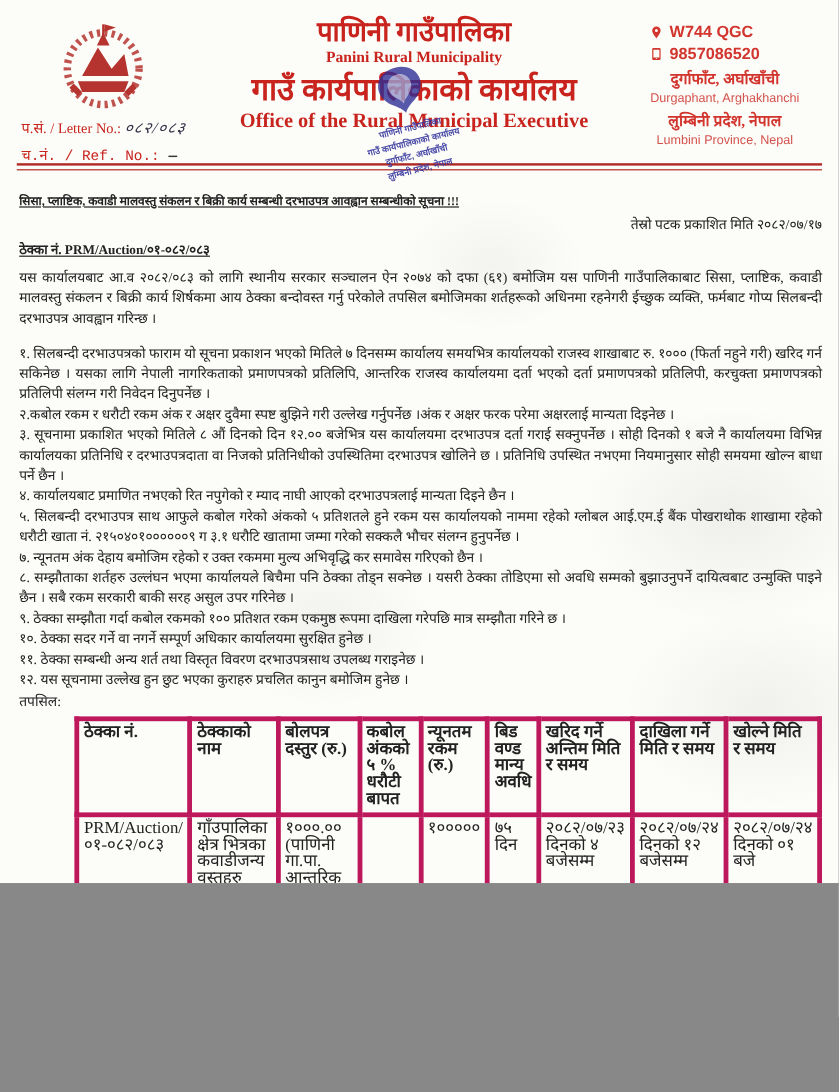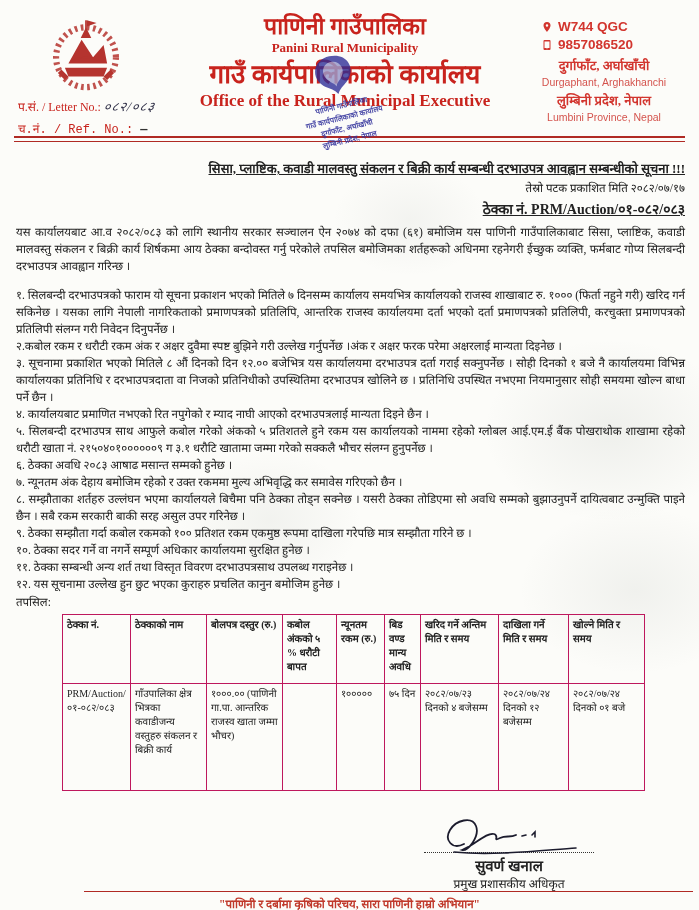--- a/index.html
+++ b/index.html
@@ -1,17 +1,17 @@
 <!DOCTYPE html>
 <html><head>
 <meta charset="utf-8">
 <style>
   html,body{margin:0;padding:0;background:#888;}
   .page{
-    position:relative;width:699px;height:910px;margin:0 auto;
+    position:relative;width:699px;height:736px;margin:0 auto;
     background:#fcfcf9;overflow:hidden;
     font-family:"Liberation Serif","DejaVu Serif",serif;
     color:#222;
   }
   
   .watermark{
     position:absolute;inset:0;pointer-events:none;
     background:
       radial-gradient(closest-side, rgba(120,130,120,.10), rgba(120,130,120,0) 70%) 430px 300px / 360px 260px no-repeat,
       radial-gradient(closest-side, rgba(120,130,120,.09), rgba(120,130,120,0) 70%) 470px 470px / 330px 240px no-repeat,
@@ -34,34 +34,34 @@
   .refline{position:absolute;left:18px;top:120px;font-size:12px;color:#c8231d;font-family:Liberation Mono, monospace;}
   .handwrite{color:#33334a;font-style:italic;font-size:13px;letter-spacing:1px;transform:skewX(-8deg);display:inline-block;}
   .refdash{color:#333;font-weight:bold;letter-spacing:-1px;}
   .redrule{position:absolute;left:14px;right:14px;top:136px;height:3px;border-top:2px solid #b02a24;border-bottom:1px solid #b02a24;}
   
   .stamp{position:absolute;left:268px;top:52px;width:150px;height:120px;transform:rotate(-14deg);color:#34349d;opacity:.88;text-align:center;pointer-events:none;}
   .stamp-blob{width:58px;height:44px;margin:0 auto;}
   .stamp-lines{font-size:7.5px;font-weight:bold;line-height:1.55;font-family:"Liberation Sans",sans-serif;}
   
   .bodywrap{position:absolute;left:16px;right:14px;top:160px;font-size:11.5px;line-height:17px;}
-  .notice-title{text-align:right;font-weight:bold;font-size:13px;}
+  .notice-title{text-align:left;font-weight:bold;font-size:10px;}
   .notice-title span{text-decoration:underline;}
   .published{text-align:right;font-size:11.5px;margin-top:3px;}
-  .contract-no{text-align:right;font-weight:bold;font-size:14px;margin-top:4px;}
+  .contract-no{text-align:left;font-weight:bold;font-size:11px;margin-top:4px;}
   .contract-no span{text-decoration:underline;}
   .intro{text-align:justify;margin-top:6px;}
   .items{margin-top:2px;}
   .item{text-align:justify;margin:0;}
   .tapasil{margin-top:1px;}
   
   table.sched{border-collapse:collapse;margin-left:46px;margin-top:3px;table-layout:fixed;}
   table.sched th, table.sched td{
-    border:1px solid #be185d;vertical-align:top;text-align:left;
-    font-size:10px;line-height:14px;padding:3px 4px;word-wrap:break-word;
+    border:4px solid #be185d;vertical-align:top;text-align:left;
+    font-size:14px;line-height:14px;padding:3px 4px;word-wrap:break-word;
   }
   table.sched th{font-weight:bold;height:62px;}
   table.sched td{height:100px;}
   .cw0{width:54px}.cw1{width:76px}.cw2{width:76px}.cw3{width:54px}.cw4{width:48px}.cw5{width:36px}.cw6{width:78px}.cw7{width:70px}.cw8{width:76px}
   
   .sigblock{position:absolute;right:85px;top:806px;width:210px;text-align:center;}
   .sig-svg{width:150px;height:52px;display:block;margin:0 auto -6px auto;}
   .sig-dots{border-top:1.5px dotted #333;width:170px;margin:0 auto;}
   .sig-name{font-weight:bold;font-size:15px;margin-top:2px;text-align:center;}
   .sig-title{font-size:12px;}
@@ -154,21 +154,20 @@
       <span>ठेक्का नं. PRM/Auction/०१-०८२/०८३</span>
     </div>
     <p class="intro">यस कार्यालयबाट आ.व २०८२/०८३ को लागि स्थानीय सरकार सञ्चालन ऐन २०७४ को दफा (६१) बमोजिम यस पाणिनी गाउँपालिकाबाट सिसा, प्लाष्टिक, कवाडी मालवस्तु संकलन र बिक्री कार्य शिर्षकमा आय ठेक्का बन्दोवस्त गर्नु परेकोले तपसिल बमोजिमका शर्तहरूको अधिनमा रहनेगरी ईच्छुक व्यक्ति, फर्मबाट गोप्य सिलबन्दी दरभाउपत्र आवह्वान गरिन्छ ।</p>
 
     <div class="items">
       <div class="item">१. सिलबन्दी दरभाउपत्रको फाराम यो सूचना प्रकाशन भएको मितिले ७ दिनसम्म कार्यालय समयभित्र कार्यालयको राजस्व शाखाबाट रु. १००० (फिर्ता नहुने गरी) खरिद गर्न सकिनेछ । यसका लागि नेपाली नागरिकताको प्रमाणपत्रको प्रतिलिपि, आन्तरिक राजस्व कार्यालयमा दर्ता भएको दर्ता प्रमाणपत्रको प्रतिलिपी, करचुक्ता प्रमाणपत्रको प्रतिलिपी संलग्न गरी निवेदन दिनुपर्नेछ ।</div>
       <div class="item">२.कबोल रकम र धरौटी रकम अंक र अक्षर दुवैमा स्पष्ट बुझिने गरी उल्लेख गर्नुपर्नेछ ।अंक र अक्षर फरक परेमा अक्षरलाई मान्यता दिइनेछ ।</div>
       <div class="item">३. सूचनामा प्रकाशित भएको मितिले ८ औं दिनको दिन १२.०० बजेभित्र यस कार्यालयमा दरभाउपत्र दर्ता गराई सक्नुपर्नेछ । सोही दिनको १ बजे नै कार्यालयमा विभिन्न कार्यालयका प्रतिनिधि र दरभाउपत्रदाता वा निजको प्रतिनिधीको उपस्थितिमा दरभाउपत्र खोलिने छ । प्रतिनिधि उपस्थित नभएमा नियमानुसार सोही समयमा खोल्न बाधा पर्ने छैन ।</div>
       <div class="item">४. कार्यालयबाट प्रमाणित नभएको रित नपुगेको र म्याद नाघी आएको दरभाउपत्रलाई मान्यता दिइने छैन ।</div>
       <div class="item">५. सिलबन्दी दरभाउपत्र साथ आफुले कबोल गरेको अंकको ५ प्रतिशतले हुने रकम यस कार्यालयको नाममा रहेको ग्लोबल आई.एम.ई बैंक पोखराथोक शाखामा रहेको धरौटी खाता नं. २१५०४०१००००००९ ग ३.१ धरौटि खातामा जम्मा गरेको सक्कलै भौचर संलग्न हुनुपर्नेछ ।</div>
-      <div class="item">६. ठेक्का अवधि २०८३ आषाढ मसान्त सम्मको हुनेछ ।</div>
       <div class="item">७. न्यूनतम अंक देहाय बमोजिम रहेको र उक्त रकममा मुल्य अभिवृद्धि कर समावेस गरिएको छैन ।</div>
       <div class="item">८. सम्झौताका शर्तहरु उल्लंघन भएमा कार्यालयले बिचैमा पनि ठेक्का तोड्न सक्नेछ । यसरी ठेक्का तोडिएमा सो अवधि सम्मको बुझाउनुपर्ने दायित्वबाट उन्मुक्ति पाइने छैन । सबै रकम सरकारी बाकी सरह असुल उपर गरिनेछ ।</div>
       <div class="item">९. ठेक्का सम्झौता गर्दा कबोल रकमको १०० प्रतिशत रकम एकमुष्ठ रूपमा दाखिला गरेपछि मात्र सम्झौता गरिने छ ।</div>
       <div class="item">१०. ठेक्का सदर गर्ने वा नगर्ने सम्पूर्ण अधिकार कार्यालयमा सुरक्षित हुनेछ ।</div>
       <div class="item">११. ठेक्का सम्बन्धी अन्य शर्त तथा विस्तृत विवरण दरभाउपत्रसाथ उपलब्ध गराइनेछ ।</div>
       <div class="item">१२. यस सूचनामा उल्लेख हुन छुट भएका कुराहरु प्रचलित कानुन बमोजिम हुनेछ ।</div>
     </div>
 
     <div class="tapasil">तपसिल:</div>
 

